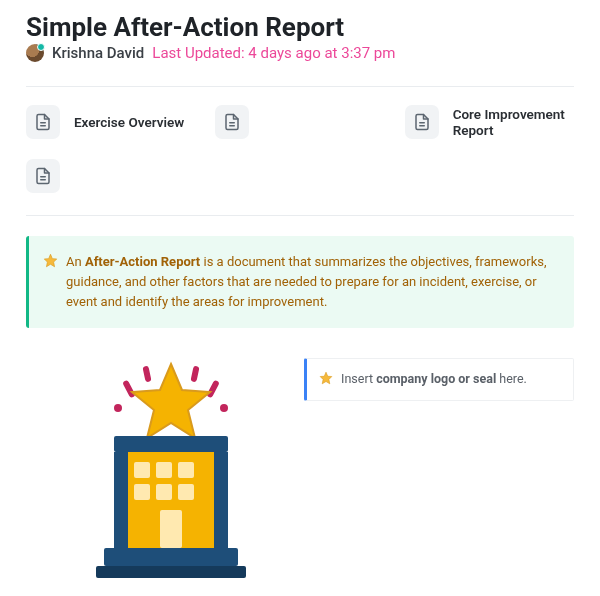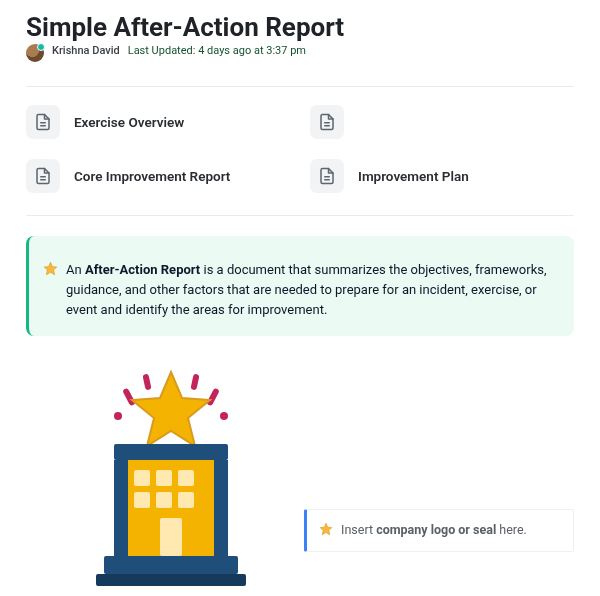--- a/index.html
+++ b/index.html
@@ -14,43 +14,43 @@
   }
   .title {
     font-size: 26px;
     font-weight: 700;
     color: #1f2328;
     margin-top: 2px;
     margin-bottom: 2px;
   }
   .byline {
     display: flex;
-    align-items: flex-start;
+    align-items: flex-end;
     gap: 8px;
-    font-size: 11px;
+    font-size: 15px;
     color: #6a7078;
     padding-bottom: 24px;
   }
   .avatar {
     width: 18px; height: 18px; border-radius: 50%;
     background: radial-gradient(circle at 35% 35%, #a97b50 0 40%, #6b4a2e 41% 100%);
     position: relative;
   }
   .avatar::after{
     content:"";
     position:absolute; top:-1px; right:-1px;
     width:6px; height:6px; border-radius:50%;
     background:#14b8a6; border:1px solid #fff;
   }
   .author { color:#3b4046; font-weight:500; }
-  .updated { color:#14532d; }
+  .updated { color:#ec4899; }
   .hr { border:0; border-top:1px solid #e9ecef; margin: 0 0 18px 0; }
   .sections {
     display:grid;
-    grid-template-columns: 1fr 1fr;
+    grid-template-columns: 1fr 1fr 1fr;
     column-gap: 20px;
     row-gap: 20px;
     margin-bottom: 22px;
   }
   .section-item {
     display:flex; align-items:center; gap:14px;
     cursor:pointer;
   }
   .section-icon-box{
     width:34px; height:34px; border-radius:7px;
@@ -58,32 +58,32 @@
     display:flex; align-items:center; justify-content:center;
     flex-shrink:0;
   }
   .section-label{
     font-size:13.5px; font-weight:600; color:#2a2e33;
   }
   .hr2 { border:0; border-top:1px solid #e9ecef; margin: 0 0 20px 0; }
   .callout {
     background:#ebfaf3;
     border-left:3px solid #12b886;
-    border-radius:8px;
-    padding:24px 16px 16px 14px;
+    border-radius:3px;
+    padding:16px 16px 16px 14px;
     font-size:13px;
     line-height:1.55;
-    color:#0f172a;
+    color:#a16207;
     display:flex;
     gap:8px;
   }
   .callout .star { flex-shrink:0; margin-top:1px; }
   .hero-row {
     display:flex;
-    align-items:flex-end;
+    align-items:flex-start;
     gap:28px;
     margin-top:30px;
   }
   .hero-illus {
     width:210px;
     flex-shrink:0;
     margin-left:40px;
   }
   .logo-callout{
     flex:1;
@@ -147,21 +147,20 @@
   </div>
   <div class="section-item">
     <span class="section-icon-box">
       <svg width="18" height="18" viewBox="0 0 24 24" fill="none" stroke="#5c6670" stroke-width="2" stroke-linecap="round" stroke-linejoin="round">
           <path d="M14 2H6a2 2 0 0 0-2 2v16a2 2 0 0 0 2 2h12a2 2 0 0 0 2-2V8z"></path>
           <polyline points="14 2 14 8 20 8"></polyline>
           <line x1="9" y1="13" x2="15" y2="13"></line>
           <line x1="9" y1="17" x2="15" y2="17"></line>
         </svg>
     </span>
-    <span class="section-label">Improvement Plan</span>
   </div>
 </div>
 
 <hr class="hr2">
 
 <div class="callout">
   <span class="star">
     <svg width="15" height="15" viewBox="0 0 24 24">
         <polygon points="12 2 15 9 22 9.5 17 14.5 18.5 22 12 18 5.5 22 7 14.5 2 9.5 9 9" fill="#f6b93b" stroke="#d99a1d" stroke-width="1"></polygon>
       </svg>

